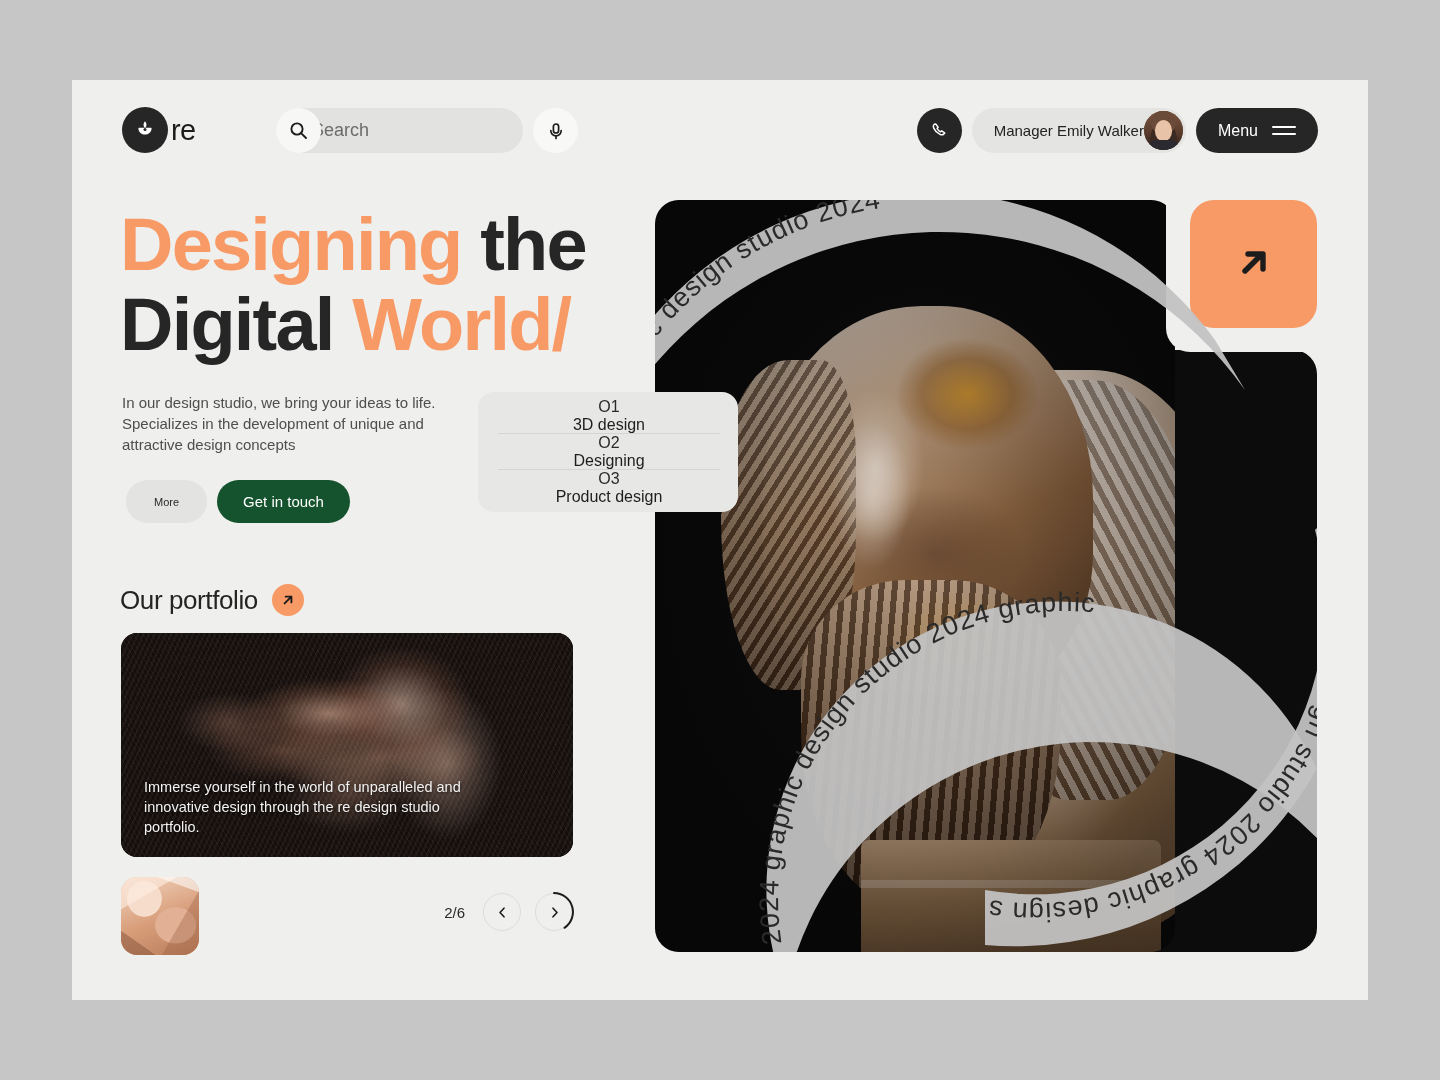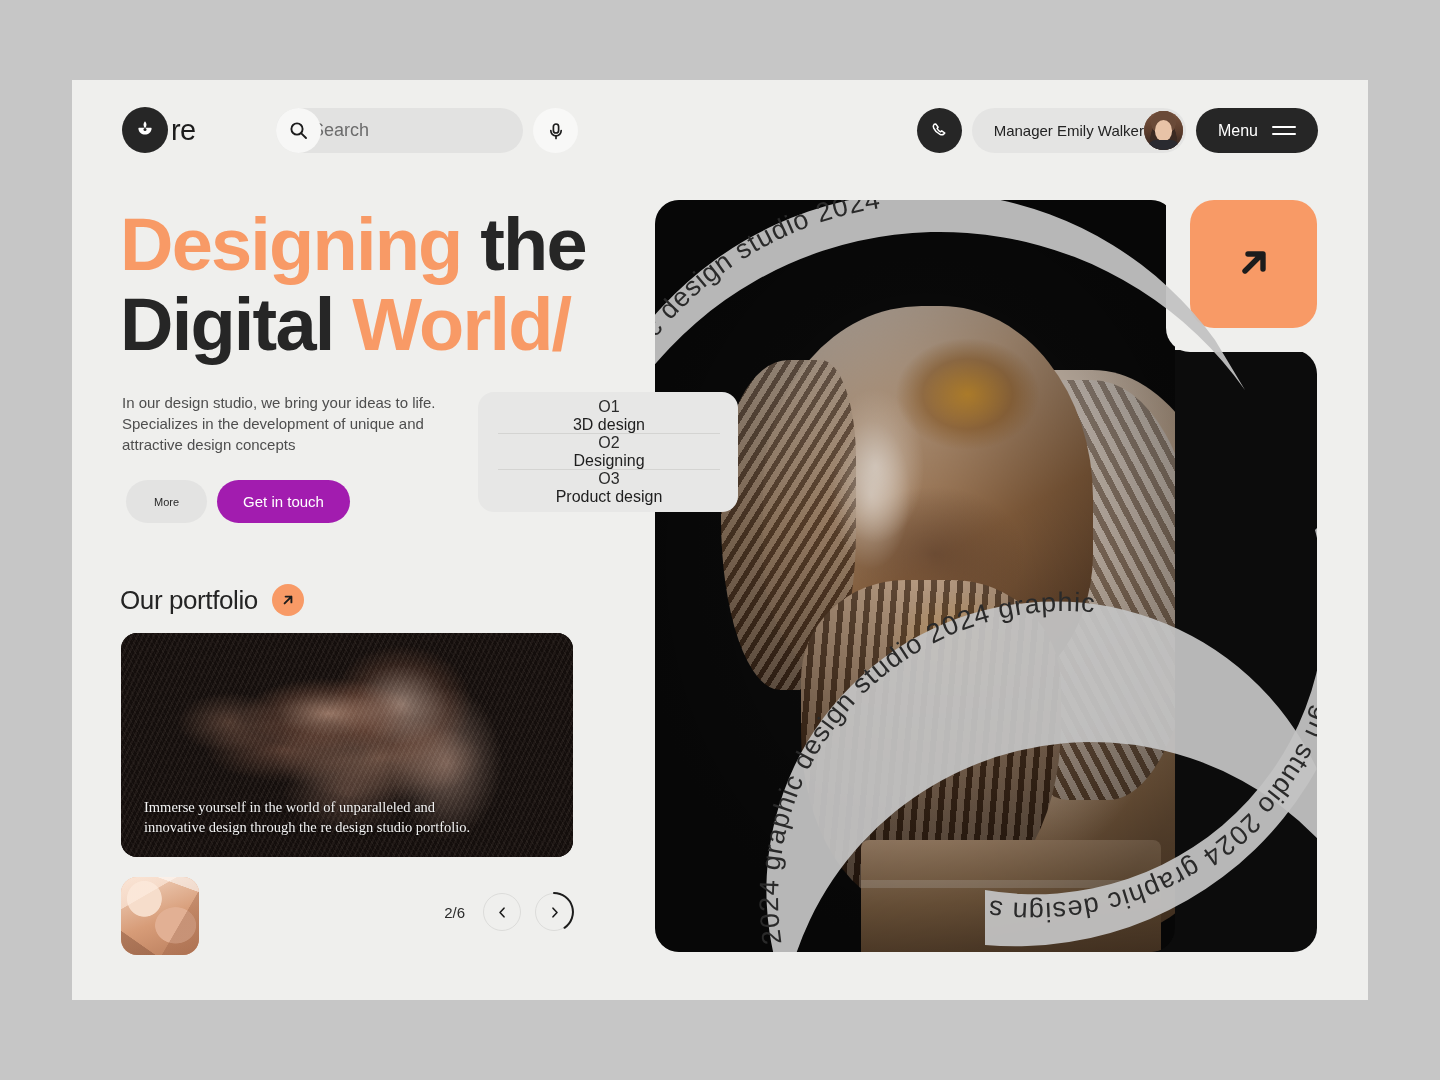--- a/index.html
+++ b/index.html
@@ -191,21 +191,21 @@
     color: #2a2a2a;
     font-size: 11px;
     font-family: "Liberation Sans", sans-serif;
     cursor: pointer;
   }
   .btn-touch {
     height: 43px;
     padding: 0 26px;
     border-radius: 22px;
     border: none;
-    background: #a21caf;
+    background: #14532d;
     color: #fff;
     font-size: 15px;
     font-family: "Liberation Sans", sans-serif;
     cursor: pointer;
   }
 
   
   .services-card {
     position: absolute;
     left: 406px; top: 312px;
@@ -276,21 +276,20 @@
     mix-blend-mode: screen;
   }
   .portfolio-copy {
     position: absolute;
     left: 23px; bottom: 20px;
     width: 330px;
     font-size: 14.5px;
     line-height: 20px;
     color: #f2f2f2;
     text-shadow: 0 1px 3px rgba(0,0,0,.6);
-    font-family: Liberation Serif, serif;
   }
 
   
   .news-row {
     position: absolute;
     left: 49px; top: 795px;
     width: 452px; height: 82px;
     display: flex; align-items: center;
   }
   .news-thumb {

